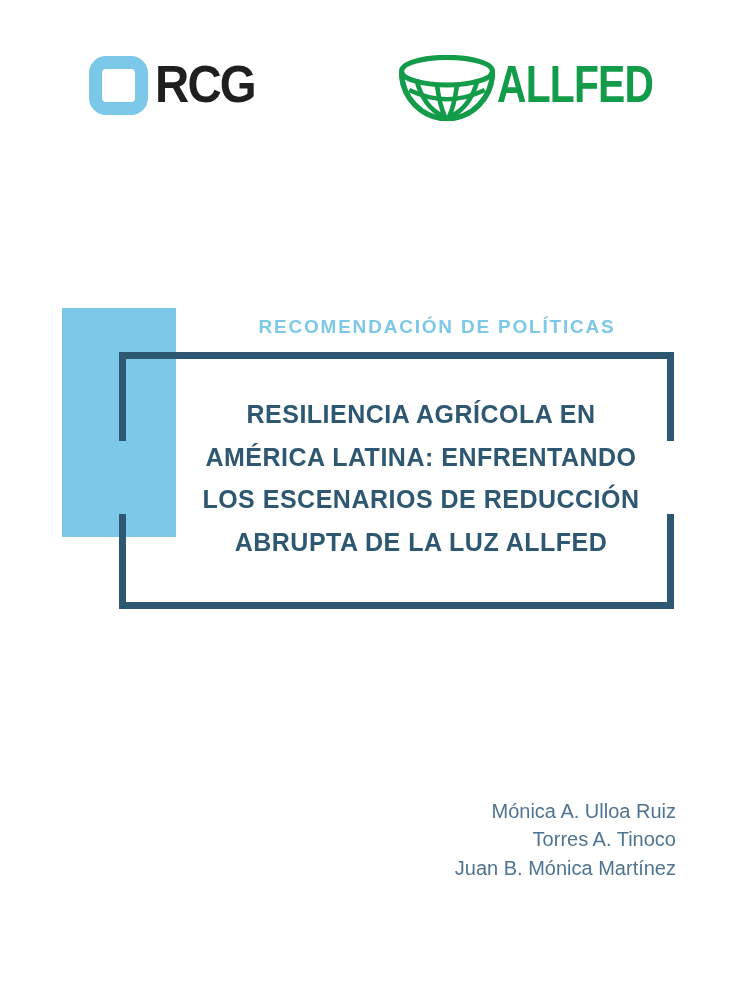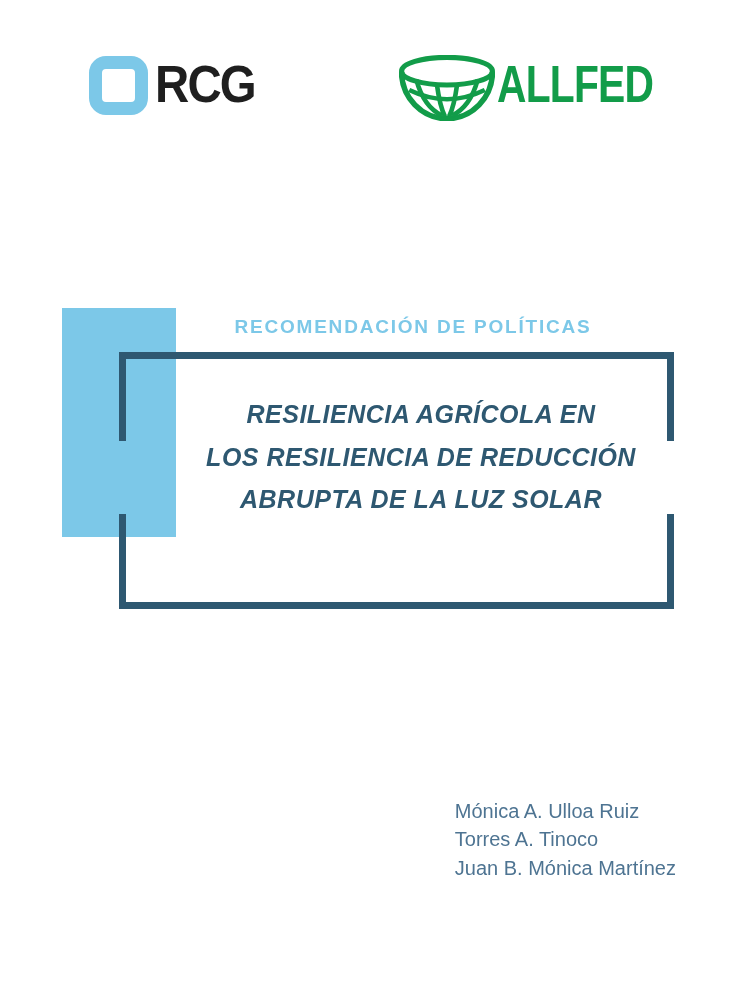--- a/index.html
+++ b/index.html
@@ -54,21 +54,21 @@
   }
   
   .accent-rect {
     position: absolute;
     left: 62px; top: 308px;
     width: 114px; height: 229px;
     background: #7cc8e8;
   }
   .eyebrow {
     position: absolute;
-    left: 162px; top: 316px;
+    left: 186px; top: 316px;
     width: 502px;
     text-align: center;
     font-size: 19px;
     font-weight: bold;
     letter-spacing: 1.8px;
     color: #7cc8e8;
     white-space: nowrap;
   }
   .frame-seg { position: absolute; background: #2e5871; }
   .frame-top     { left: 119px; top: 352px; width: 555px; height: 7px; }
@@ -80,27 +80,27 @@
   .title-block {
     position: absolute;
     left: 170px; top: 393px;
     width: 502px;
     text-align: center;
     font-size: 25px;
     font-weight: bold;
     line-height: 42.5px;
     letter-spacing: 0.5px;
     color: #2e5871;
-    font-style: italic;
   }
   .title-line { white-space: nowrap; }
   
   .authors {
     position: absolute;
     right: 66px; top: 797px;
+    text-align: right;
     font-size: 20px;
     line-height: 28.4px;
     color: #4e7492;
   }
   .author-line { white-space: nowrap; }
 </style>
 </head>
 <body>
 
 <div class="page">
@@ -124,22 +124,23 @@
 
   <div class="frame-seg frame-top"></div>
   <div class="frame-seg frame-bottom"></div>
   <div class="frame-seg frame-left-a"></div>
   <div class="frame-seg frame-left-b"></div>
   <div class="frame-seg frame-right-a"></div>
   <div class="frame-seg frame-right-b"></div>
 
   <div class="title-block">
     <div class="title-line">RESILIENCIA AGRÍCOLA EN</div>
-    <div class="title-line">LOS RESILIENCIA DE REDUCCIÓN</div>
-    <div class="title-line">ABRUPTA DE LA LUZ SOLAR</div>
+    <div class="title-line">AMÉRICA LATINA: ENFRENTANDO</div>
+    <div class="title-line">LOS ESCENARIOS DE REDUCCIÓN</div>
+    <div class="title-line">ABRUPTA DE LA LUZ ALLFED</div>
   </div>
 
   <div class="authors">
     <div class="author-line">Mónica A. Ulloa Ruiz</div>
     <div class="author-line">Torres A. Tinoco</div>
     <div class="author-line">Juan B. Mónica Martínez</div>
   </div>
 
 </div>
 

